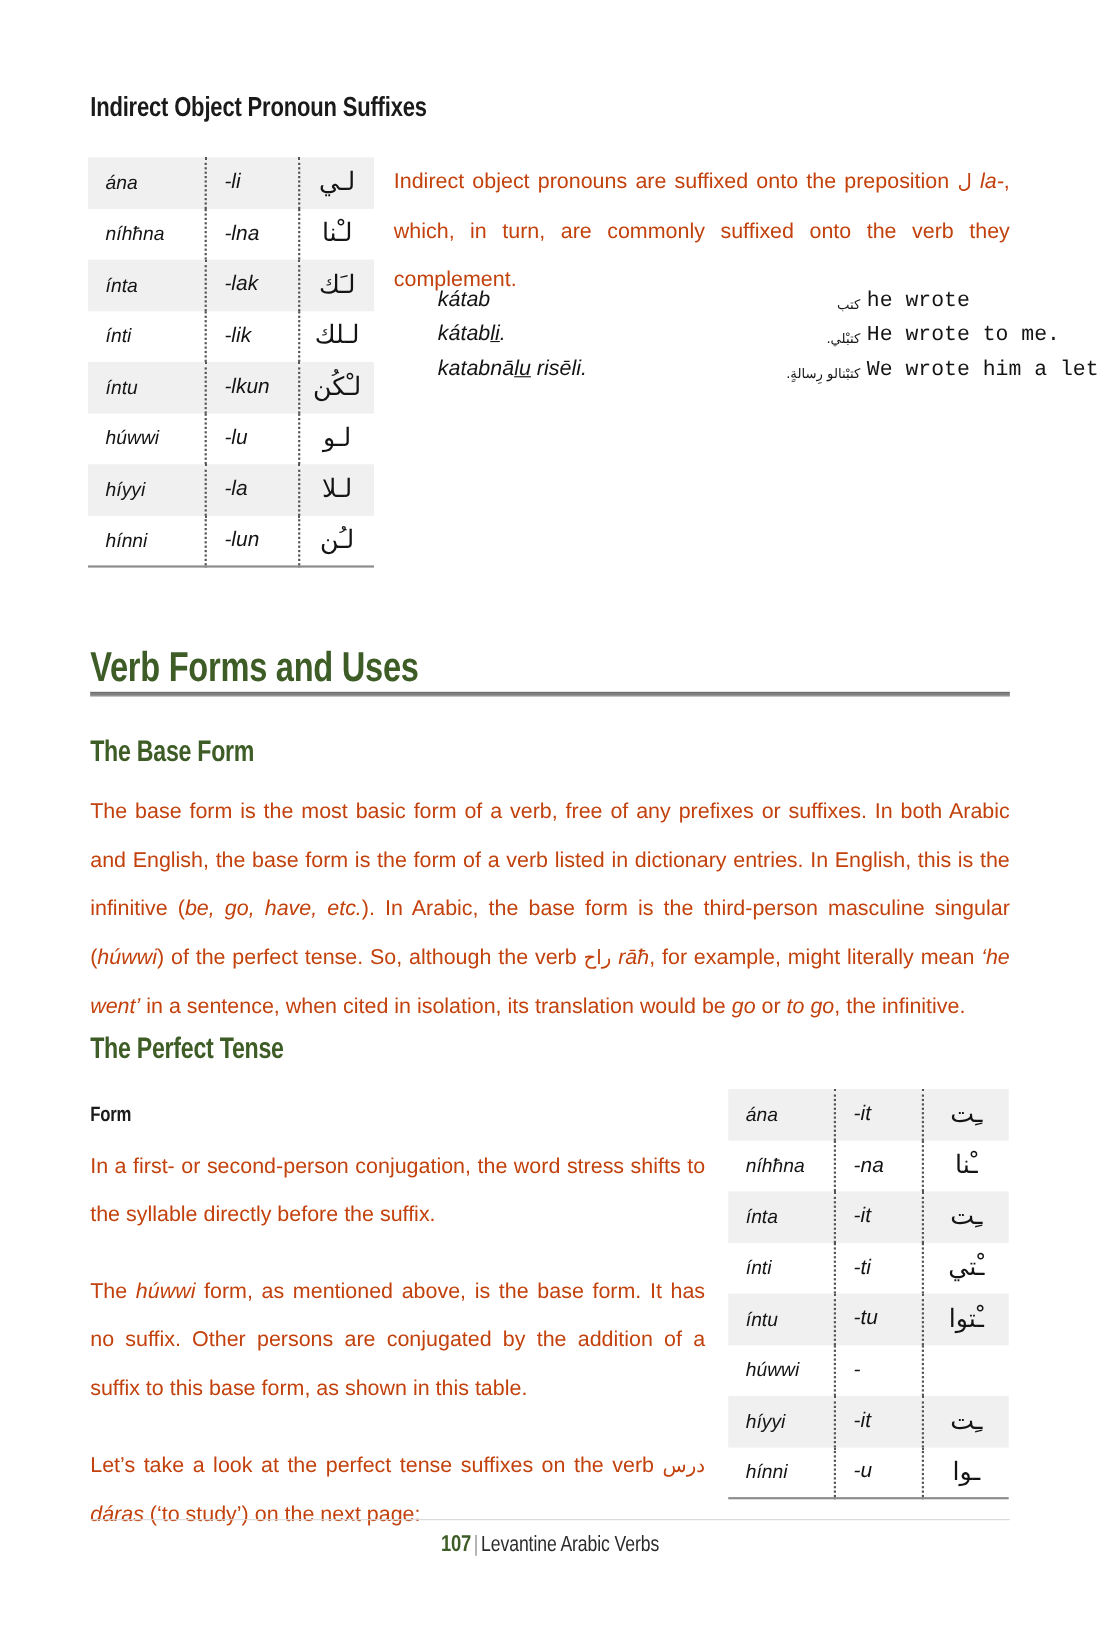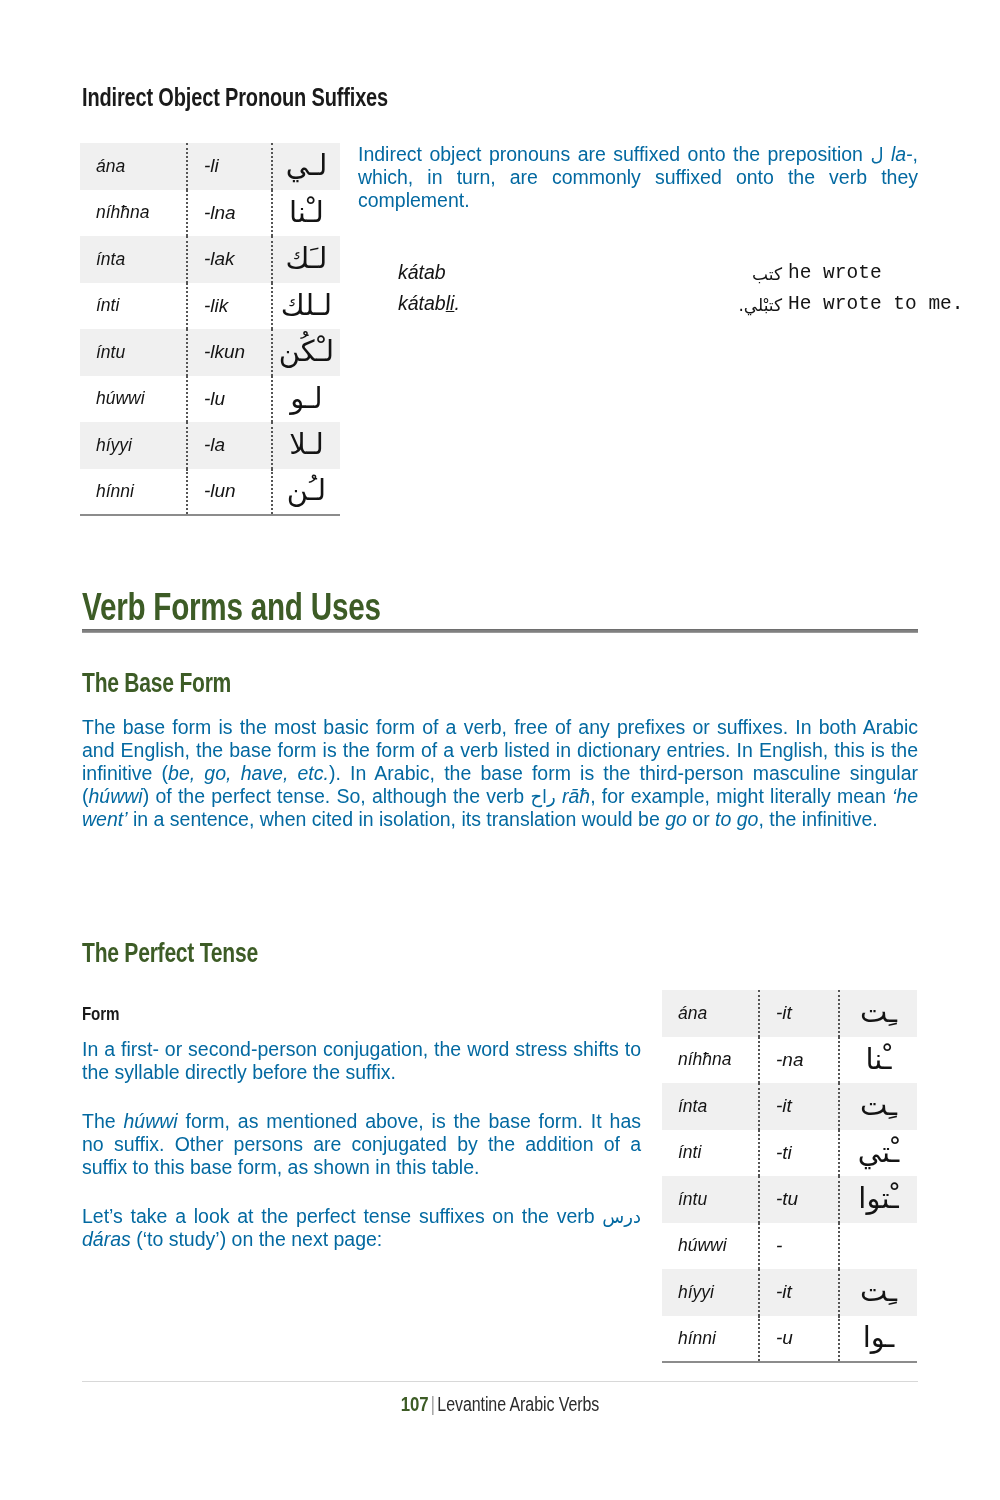--- a/index.html
+++ b/index.html
@@ -86,22 +86,22 @@
   #form-heading {
     position: absolute;
     left: 0; top: 1003px;
     font-size: 19px;
   }
 
   
   .body-text {
     font-family: "Liberation Sans", sans-serif;
     font-size: 19.5px;
-    line-height: 23px;
-    color: #0369a1;
+    line-height: 44px;
+    color: #c2410c;
     text-align: justify;
     text-justify: inter-word;
   }
   .body-text i, .body-text em { font-style: italic; }
   .ar {
     font-family: "DejaVu Sans", sans-serif;
     font-size: 18px;
     direction: rtl;
     unicode-bidi: isolate;
   }
@@ -151,21 +151,21 @@
     padding-left: 40px;
     box-sizing: border-box;
     white-space: nowrap;
   }
   .ex-translit u { text-decoration: underline; font-style: italic; }
   .ex-arabic {
     flex: 0 0 230px;
     width: 230px;
     text-align: right;
     font-family: "DejaVu Sans", sans-serif;
-    font-size: 17px;
+    font-size: 12px;
     direction: rtl;
     unicode-bidi: isolate;
     color: #141414;
     padding-right: 6px;
     box-sizing: border-box;
   }
   .ex-gloss {
     flex: 1 1 auto;
     font-family: Liberation Mono, monospace;
     font-size: 19.5px;
@@ -198,21 +198,21 @@
     font-family: "Liberation Sans", sans-serif;
     font-style: italic;
     font-size: 19px;
     color: #141414;
     padding-left: 16px !important;
     border-left: 2px dotted #555555;
     white-space: nowrap;
   }
   .col-arabic {
     font-family: "DejaVu Sans", sans-serif;
-    font-size: 29px;
+    font-size: 23px;
     color: #141414;
     border-left: 2px dotted #555555;
     text-align: center;
     direction: rtl;
     unicode-bidi: isolate;
     line-height: 1.1;
   }
 
   #table-indirect-object {
     left: -2px;
@@ -330,20 +330,25 @@
       <div class="example-row">
         <div class="ex-translit">kátab</div>
         <div class="ex-arabic">كتب</div>
         <div class="ex-gloss">he wrote</div>
       </div>
       <div class="example-row">
         <div class="ex-translit">kátab<u>li</u>.</div>
         <div class="ex-arabic">كتبْلي.</div>
         <div class="ex-gloss">He wrote to me.</div>
       </div>
+      <div class="example-row">
+        <div class="ex-translit">katabnā<u>lu</u> risēli.</div>
+        <div class="ex-arabic">كتبْنالو رِسالةٍ.</div>
+        <div class="ex-gloss">We wrote him a letter.</div>
+      </div>
     </div>
 
   <div id="section-heading" class="h1-green">Verb Forms and Uses</div>
   <div id="section-rule"></div>
 
   <div id="sub1-heading" class="h2-green">The Base Form</div>
 
   <div id="base-form-paragraph" class="body-text">
     <span>The base form is the most basic form of a verb, free of any prefixes or suffixes. In both Arabic and English, the base form is the form of a verb listed in dictionary entries. In English, this is the infinitive (</span><i>be, go, have, etc.</i><span>). In Arabic, the base form is the third-person masculine singular (</span><i>húwwi</i><span>) of the perfect tense. So, although the verb </span><span class="ar">راح</span> <i>rāħ</i><span>, for example, might literally mean </span><i>‘he went’</i><span> in a sentence, when cited in isolation, its translation would be </span><i>go</i><span> or </span><i>to go</i><span>, the infinitive.</span>
   </div>

